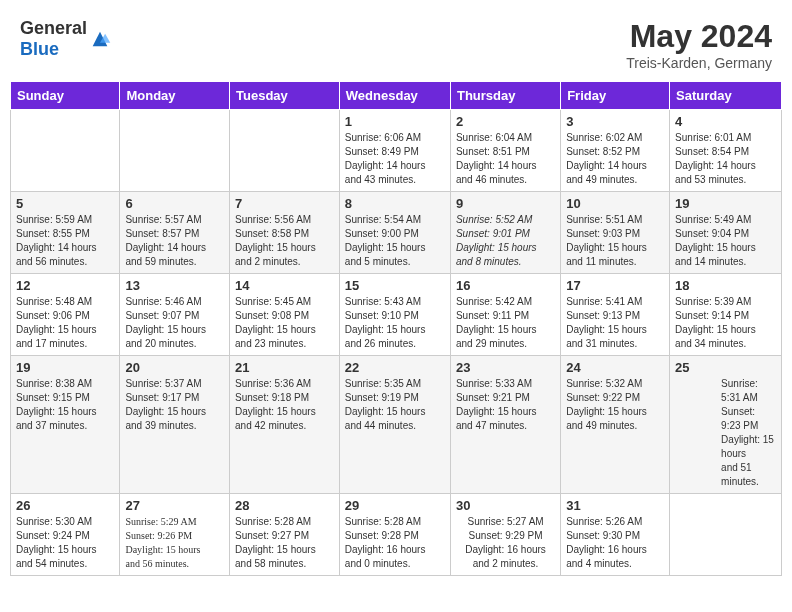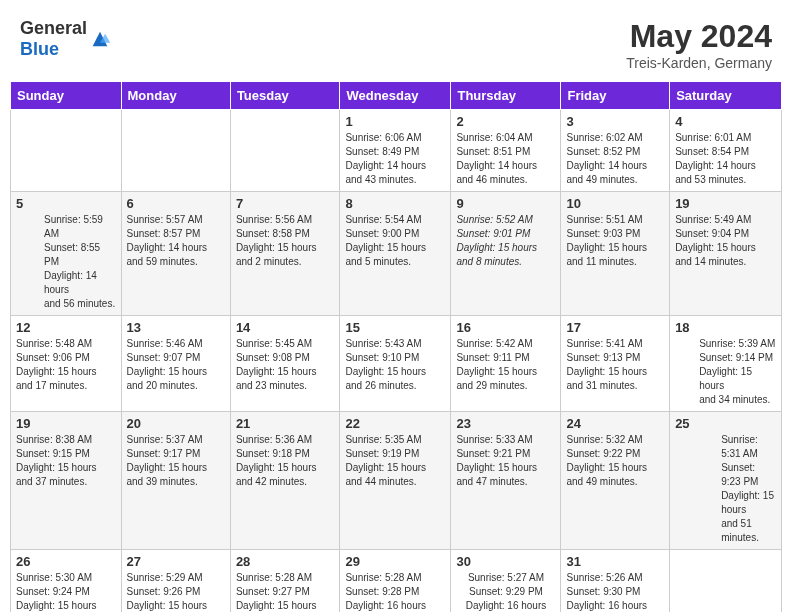--- a/index.html
+++ b/index.html
@@ -151,21 +151,21 @@
           <span class="day-number">4</span>
           <div class="day-info" style="white-space: pre-line;">Sunrise: 6:01 AM
 Sunset: 8:54 PM
 Daylight: 14 hours
 and 53 minutes.</div>
         </td>
       </tr>
       <tr>
         <td>
           <span class="day-number">5</span>
-          <div class="day-info" style="white-space: pre-line; margin-left: 28px;">Sunrise: 5:59 AM
+          <div class="day-info" style="white-space: pre-line;">Sunrise: 5:59 AM
 Sunset: 8:55 PM
 Daylight: 14 hours
 and 56 minutes.</div>
         </td>
         <td>
           <span class="day-number">6</span>
           <div class="day-info" style="white-space: pre-line;">Sunrise: 5:57 AM
 Sunset: 8:57 PM
 Daylight: 14 hours
 and 59 minutes.</div>
@@ -244,21 +244,21 @@
         </td>
         <td>
           <span class="day-number">17</span>
           <div class="day-info" style="white-space: pre-line;">Sunrise: 5:41 AM
 Sunset: 9:13 PM
 Daylight: 15 hours
 and 31 minutes.</div>
         </td>
         <td>
           <span class="day-number">18</span>
-          <div class="day-info" style="white-space: pre-line; margin-left: 24px;">Sunrise: 5:39 AM
+          <div class="day-info" style="white-space: pre-line;">Sunrise: 5:39 AM
 Sunset: 9:14 PM
 Daylight: 15 hours
 and 34 minutes.</div>
         </td>
       </tr>
       <tr>
         <td>
           <span class="day-number">19</span>
           <div class="day-info" style="white-space: pre-line;">Sunrise: 8:38 AM
 Sunset: 9:15 PM
@@ -311,21 +311,21 @@
       <tr>
         <td>
           <span class="day-number">26</span>
           <div class="day-info" style="white-space: pre-line;">Sunrise: 5:30 AM
 Sunset: 9:24 PM
 Daylight: 15 hours
 and 54 minutes.</div>
         </td>
         <td>
           <span class="day-number">27</span>
-          <div class="day-info" style="white-space: pre-line;">Sunrise: 5:29 AM
+          <div class="day-info" style="white-space: pre-line; font-family: Liberation Serif, serif;">Sunrise: 5:29 AM
 Sunset: 9:26 PM
 Daylight: 15 hours
 and 56 minutes.</div>
         </td>
         <td>
           <span class="day-number">28</span>
           <div class="day-info" style="white-space: pre-line;">Sunrise: 5:28 AM
 Sunset: 9:27 PM
 Daylight: 15 hours
 and 58 minutes.</div>

